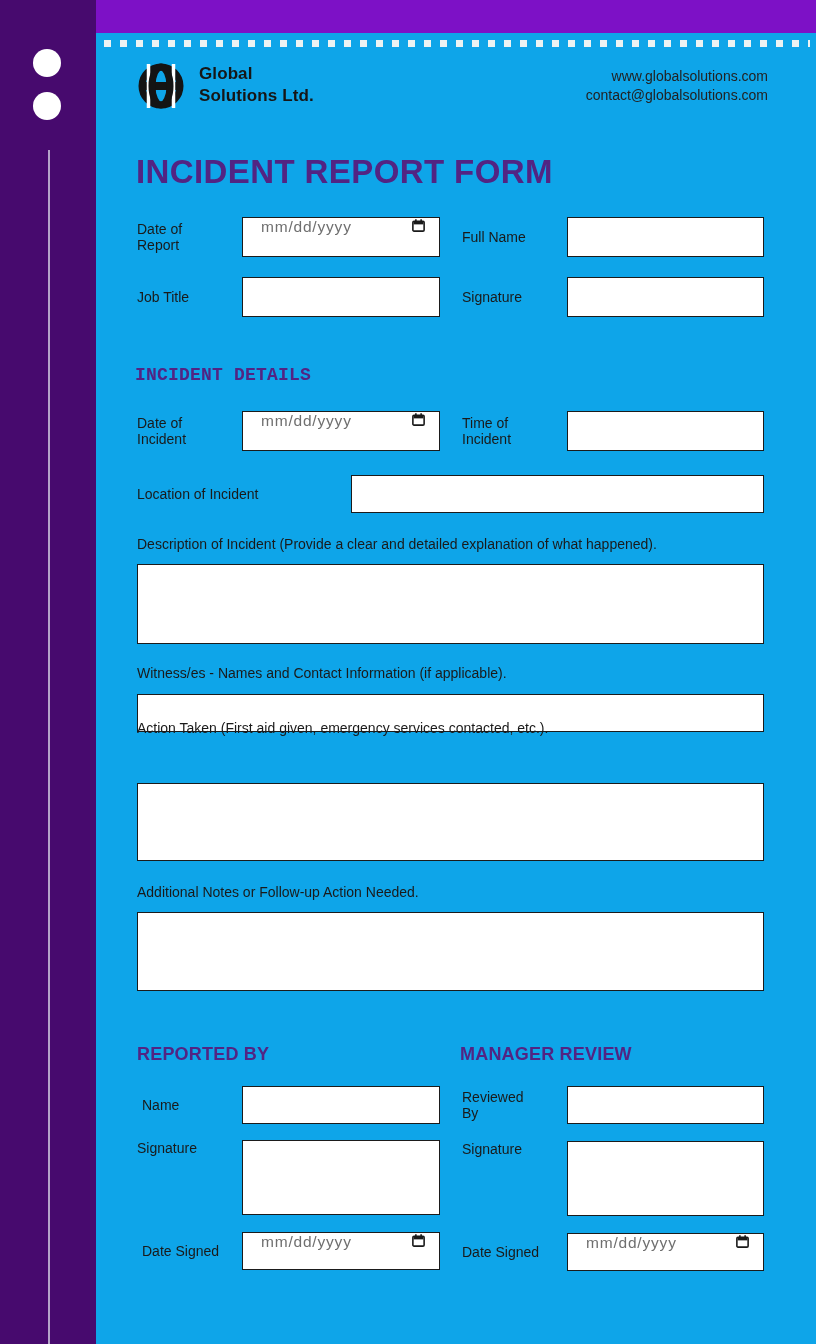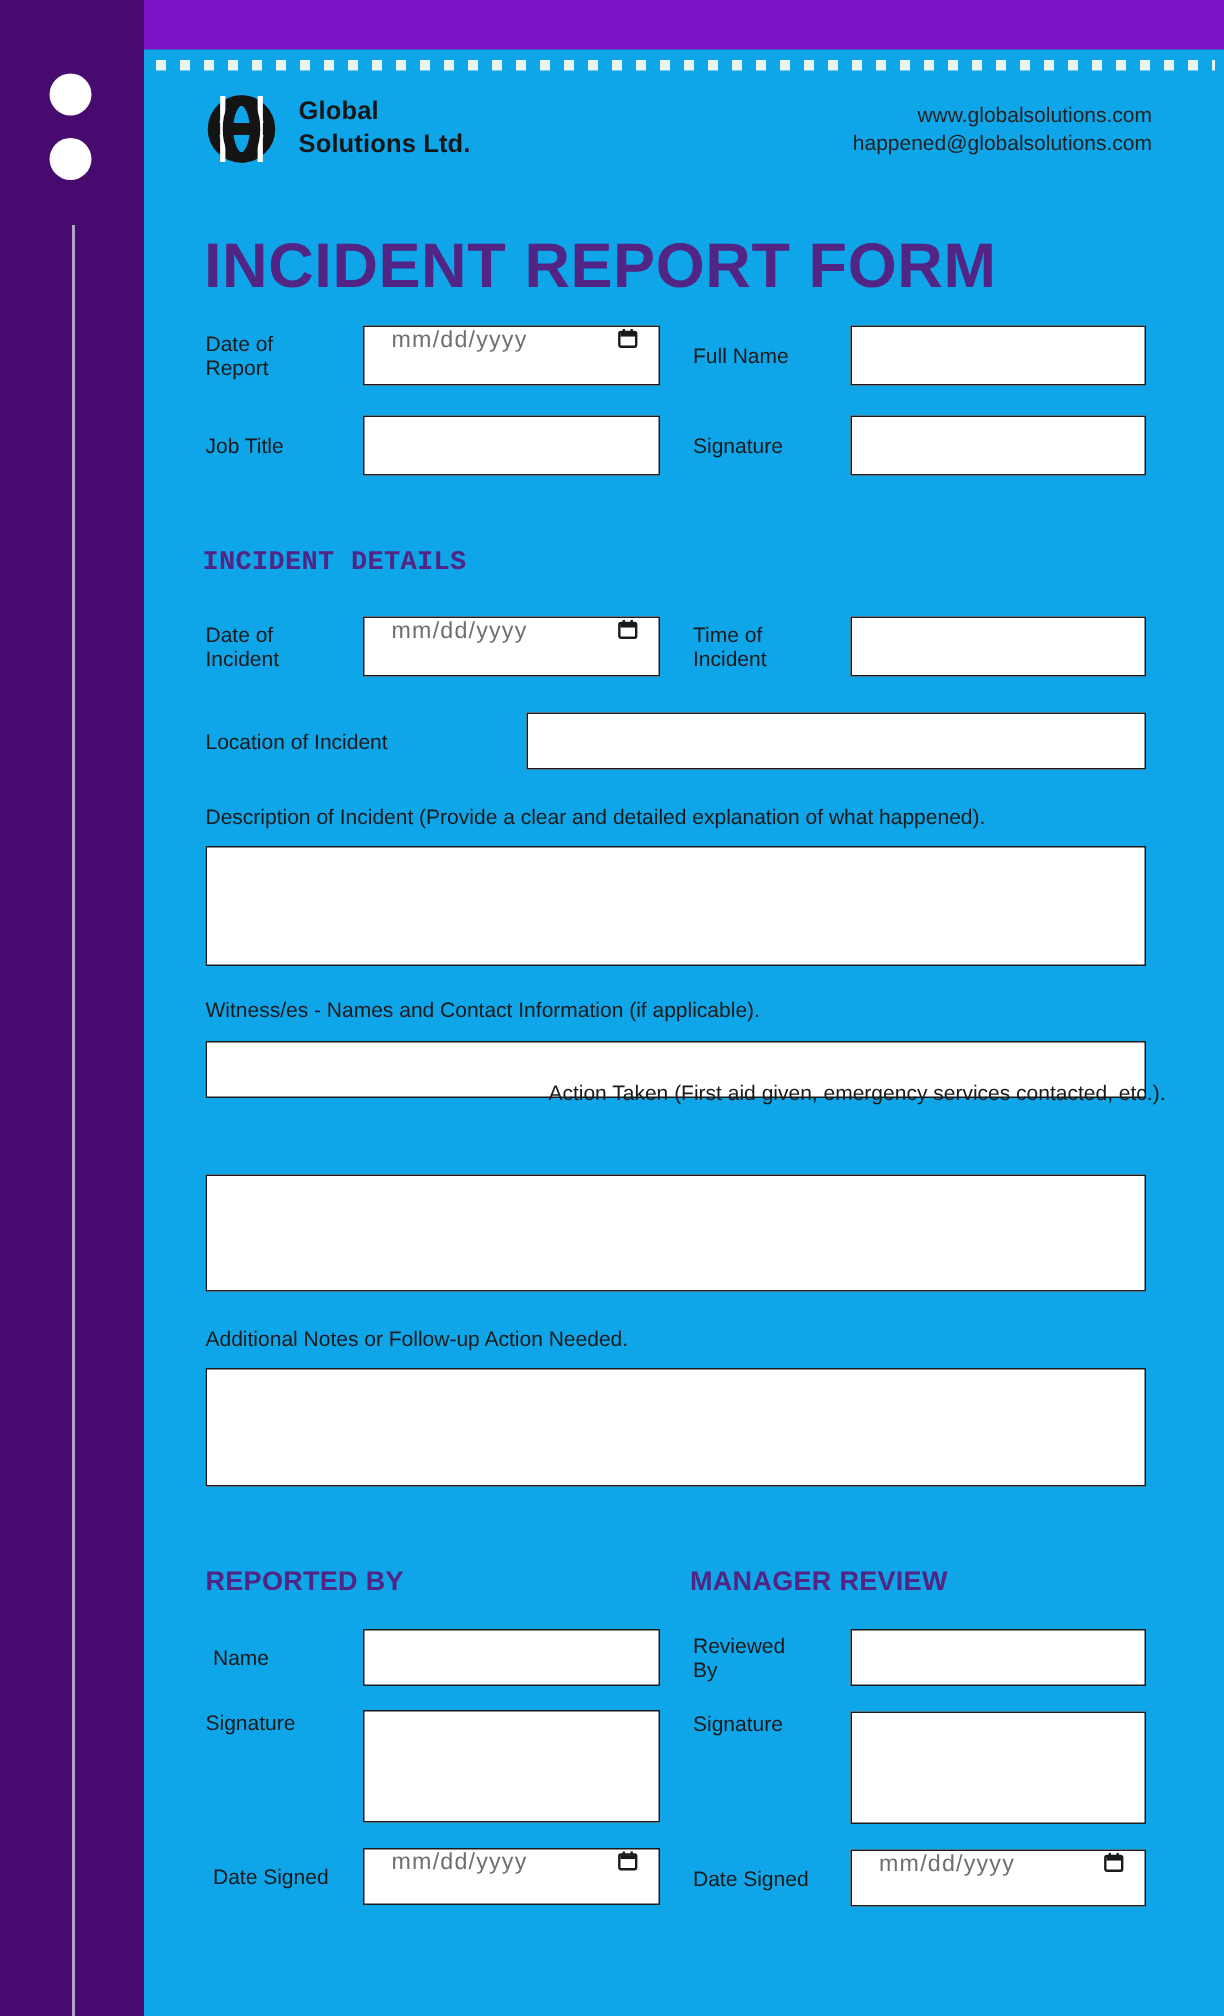--- a/index.html
+++ b/index.html
@@ -22,21 +22,21 @@
     left: 104px; top: 40px; width: 706px; height: 7px;
     background: repeating-linear-gradient(to right, #ecf3f3 0 7px, transparent 7px 16px);
   }
 
   
   .logo-text { left: 199px; top: 63px; font-size: 17px; font-weight: 700; color: #161616; line-height: 22px; letter-spacing: 0.1px; }
   .contact { top: 67px; right: 48px; text-align: right; font-size: 14px; color: #222222; line-height: 19px; }
 
   .page-title {
     left: 136px; top: 153px;
-    font-size: 42px; font-weight: 700; letter-spacing: 0.4px;
+    font-size: 33px; font-weight: 700; letter-spacing: 0.4px;
     color: #522483;
   }
   .section-title {
     font-size: 18px; font-weight: 700; letter-spacing: 0.2px;
     color: #522483;
   }
 
   .label { font-size: 14px; color: #1a1a1a; line-height: 16px; }
 
   .box {
@@ -74,21 +74,21 @@
       </g>
       <ellipse cx="24" cy="24" rx="9" ry="19" fill="none" stroke="#141414" stroke-width="7"></ellipse>
     </svg>
   </div>
   <div class="abs logo-text">
     <div>Global</div>
     <div>Solutions Ltd.</div>
   </div>
   <div class="abs contact">
     <div>www.globalsolutions.com</div>
-    <div>happened@globalsolutions.com</div>
+    <div>contact@globalsolutions.com</div>
   </div>
 
   <div class="abs page-title">INCIDENT REPORT FORM</div>
 
   <div class="abs label" style="left:137px; top:221px; width:75px;">Date of Report</div>
   <div class="abs box date-box" style="left:242px; top:217px; width:198px; height:40px;">
     <span class="date-ph">mm/dd/yyyy</span>
     <span class="cal-icon">
       <svg viewBox="0 0 16 16" width="15" height="15">
         <rect x="2" y="3.5" width="12" height="10.5" rx="1.2" fill="none" stroke="#1a1a1a" stroke-width="1.7"></rect>
@@ -125,21 +125,21 @@
 
   <div class="abs label" style="left:137px; top:486px; width:200px;">Location of Incident</div>
   <div class="abs box" style="left:351px; top:475px; width:413px; height:38px;"></div>
 
   <div class="abs label" style="left:137px; top:536px; width:640px;">Description of Incident (Provide a clear and detailed explanation of what happened).</div>
   <div class="abs box" style="left:137px; top:564px; width:627px; height:80px;"></div>
 
   <div class="abs label" style="left:137px; top:665px; width:640px;">Witness/es - Names and Contact Information (if applicable).</div>
   <div class="abs box" style="left:137px; top:694px; width:627px; height:38px;"></div>
 
-  <div class="abs label" style="left:137px; top:720px; width:640px;text-align:right;">Action Taken (First aid given, emergency services contacted, etc.).</div>
+  <div class="abs label" style="left:137px; top:720px; width:640px;">Action Taken (First aid given, emergency services contacted, etc.).</div>
   <div class="abs box" style="left:137px; top:783px; width:627px; height:78px;"></div>
 
   <div class="abs label" style="left:137px; top:884px; width:640px;">Additional Notes or Follow-up Action Needed.</div>
   <div class="abs box" style="left:137px; top:912px; width:627px; height:79px;"></div>
 
   <div class="abs section-title" style="left:137px; top:1044px;">REPORTED BY</div>
   <div class="abs label" style="left:142px; top:1097px;">Name</div>
   <div class="abs box" style="left:242px; top:1086px; width:198px; height:38px;"></div>
   <div class="abs label" style="left:137px; top:1140px;">Signature</div>
   <div class="abs box" style="left:242px; top:1140px; width:198px; height:75px;"></div>

